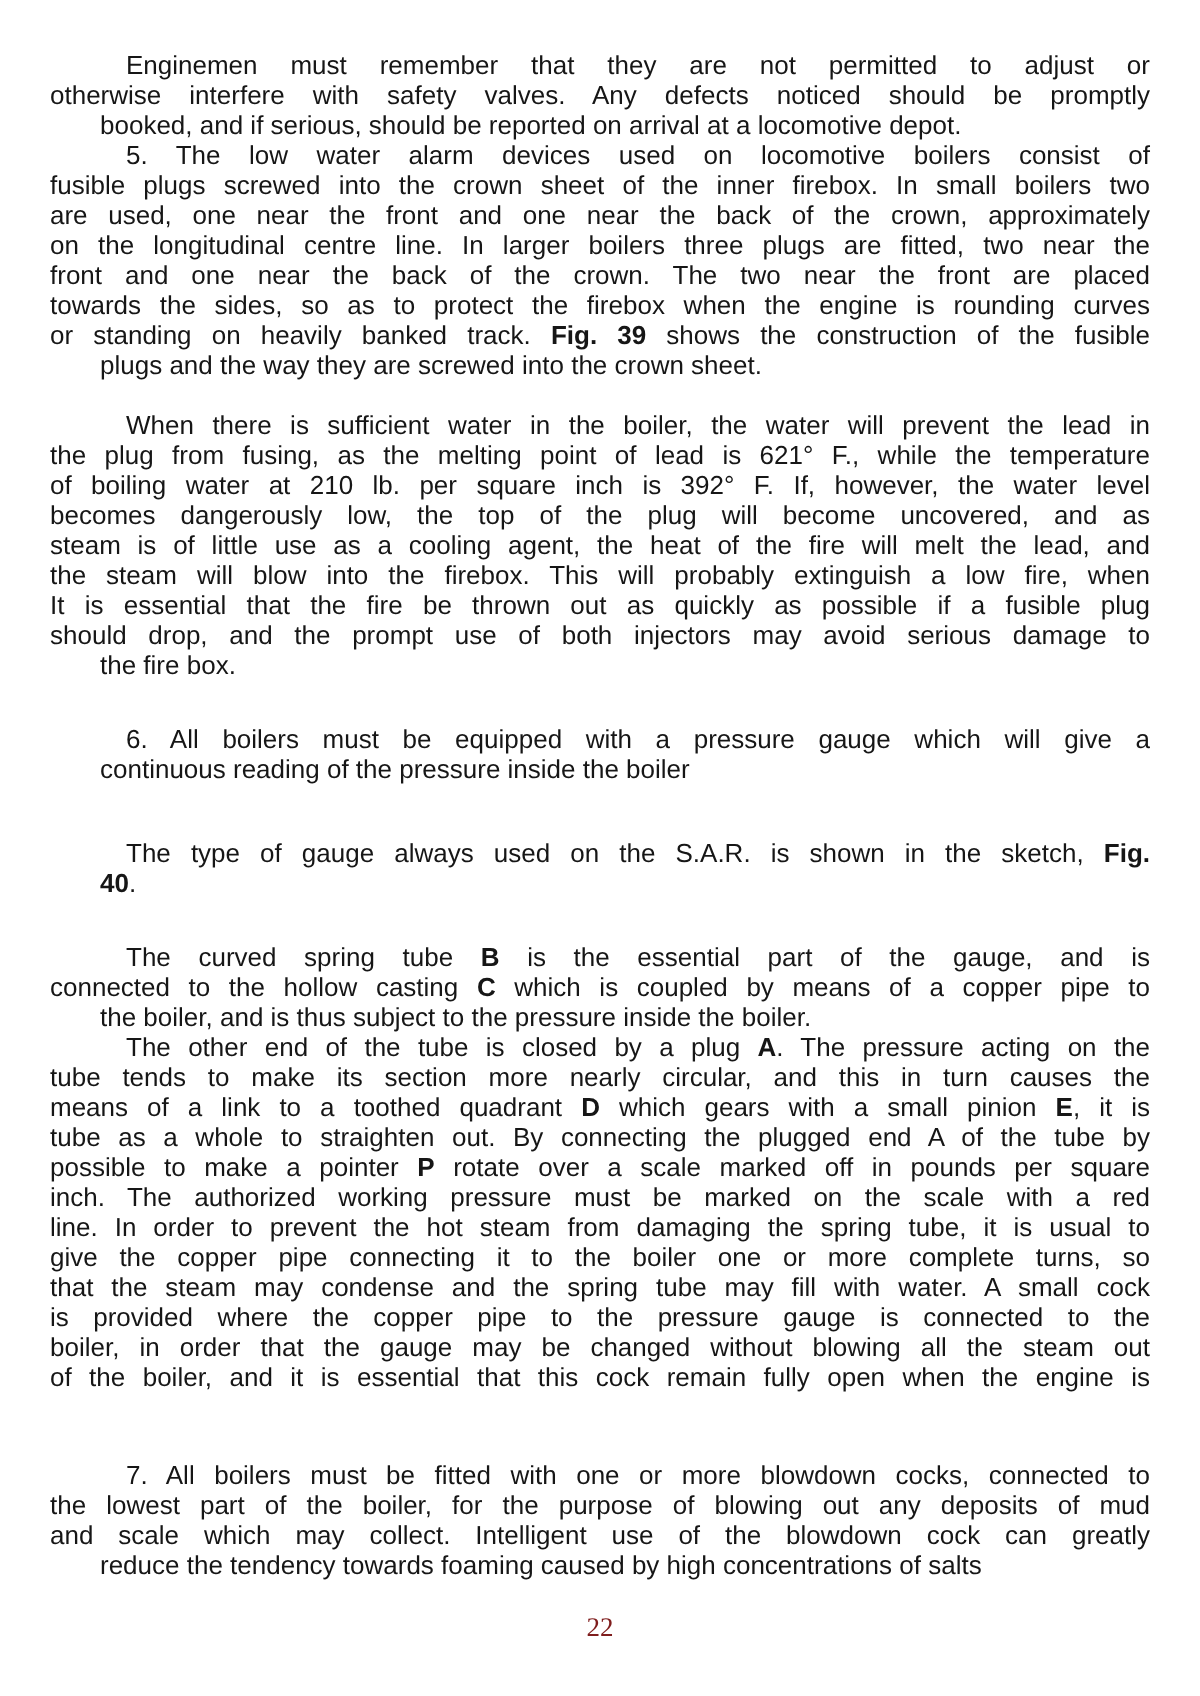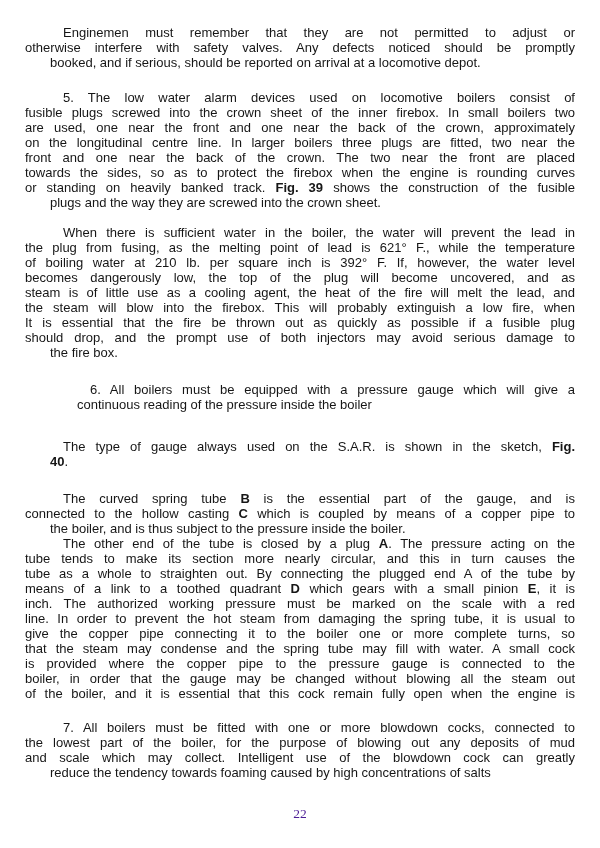--- a/index.html
+++ b/index.html
@@ -15,45 +15,45 @@
   .content {
     position: absolute;
     left: 25px;
     top: 25px;
     width: 550px;
     font-size: 13px;
     line-height: 15px;
     -webkit-font-smoothing: antialiased;
   }
   .para { margin: 0; }
-  .g20 { margin-top: 20px; }
+  .g20 { }
   .g15 { margin-top: 15px; }
-  .g22 { margin-top: 22px; margin-left: 27px; }
+  .g22 { margin-top: 22px; }
   .g11 { margin-top: 27px; }
   .g10 { margin-top: 22px; }
-  .g19 { margin-top: 19px; }
+  .g19 { margin-top: 34px; }
   .line {
     text-align: justify;
     text-align-last: justify;
     -moz-text-align-last: justify;
     white-space: normal;
   }
   .line.first { padding-left: 38px; }
   .line.last { text-align-last: left; padding-left: 25px; -moz-text-align-last: left; }
   .line b { font-weight: bold; }
   .footer {
     position: absolute;
     left: 0;
     top: 806px;
     width: 100%;
     text-align: center;
     font-family: "Liberation Serif", "DejaVu Serif", serif;
     font-size: 13.5px;
     line-height: 16px;
-    color: #4c1d95;
+    color: #7f1d1d;
   }
 </style>
 </head>
 <body>
 
 <div class="page">
   <div class="content">
     <div class="para">
         <div class="line first"><span>Enginemen must remember that they are not permitted to adjust or</span></div>
         <div class="line"><span>otherwise interfere with safety valves. Any defects noticed should be promptly</span></div>
@@ -89,22 +89,23 @@
         <div class="line last"><b>40</b><span>.</span></div>
       </div>
     <div class="para g10">
         <div class="line first"><span>The curved spring tube </span><b>B</b><span> is the essential part of the gauge, and is</span></div>
         <div class="line"><span>connected to the hollow casting </span><b>C</b><span> which is coupled by means of a copper pipe to</span></div>
         <div class="line last"><span>the boiler, and is thus subject to the pressure inside the boiler.</span></div>
       </div>
     <div class="para">
         <div class="line first"><span>The other end of the tube is closed by a plug </span><b>A</b><span>. The pressure acting on the</span></div>
         <div class="line"><span>tube tends to make its section more nearly circular, and this in turn causes the</span></div>
+        <div class="line"><span>means of a link to a toothed quadrant </span><b>D</b><span> which gears with a small pinion </span><b>E</b><span>, it is</span></div>
         <div class="line"><span>tube as a whole to straighten out. By connecting the plugged end A of the tube by</span></div>
-        <div class="line"><span>means of a link to a toothed quadrant </span><b>D</b><span> which gears with a small pinion </span><b>E</b><span>, it is</span></div>
+        <div class="line"><span>possible to make a pointer </span><b>P</b><span> rotate over a scale marked off in pounds per square</span></div>
         <div class="line"><span>inch. The authorized working pressure must be marked on the scale with a red</span></div>
         <div class="line"><span>line. In order to prevent the hot steam from damaging the spring tube, it is usual to</span></div>
         <div class="line"><span>give the copper pipe connecting it to the boiler one or more complete turns, so</span></div>
         <div class="line"><span>that the steam may condense and the spring tube may fill with water. A small cock</span></div>
         <div class="line"><span>is provided where the copper pipe to the pressure gauge is connected to the</span></div>
         <div class="line"><span>boiler, in order that the gauge may be changed without blowing all the steam out</span></div>
         <div class="line"><span>of the boiler, and it is essential that this cock remain fully open when the engine is</span></div>
       </div>
     <div class="para g19">
         <div class="line first"><span>7. All boilers must be fitted with one or more blowdown cocks, connected to</span></div>

